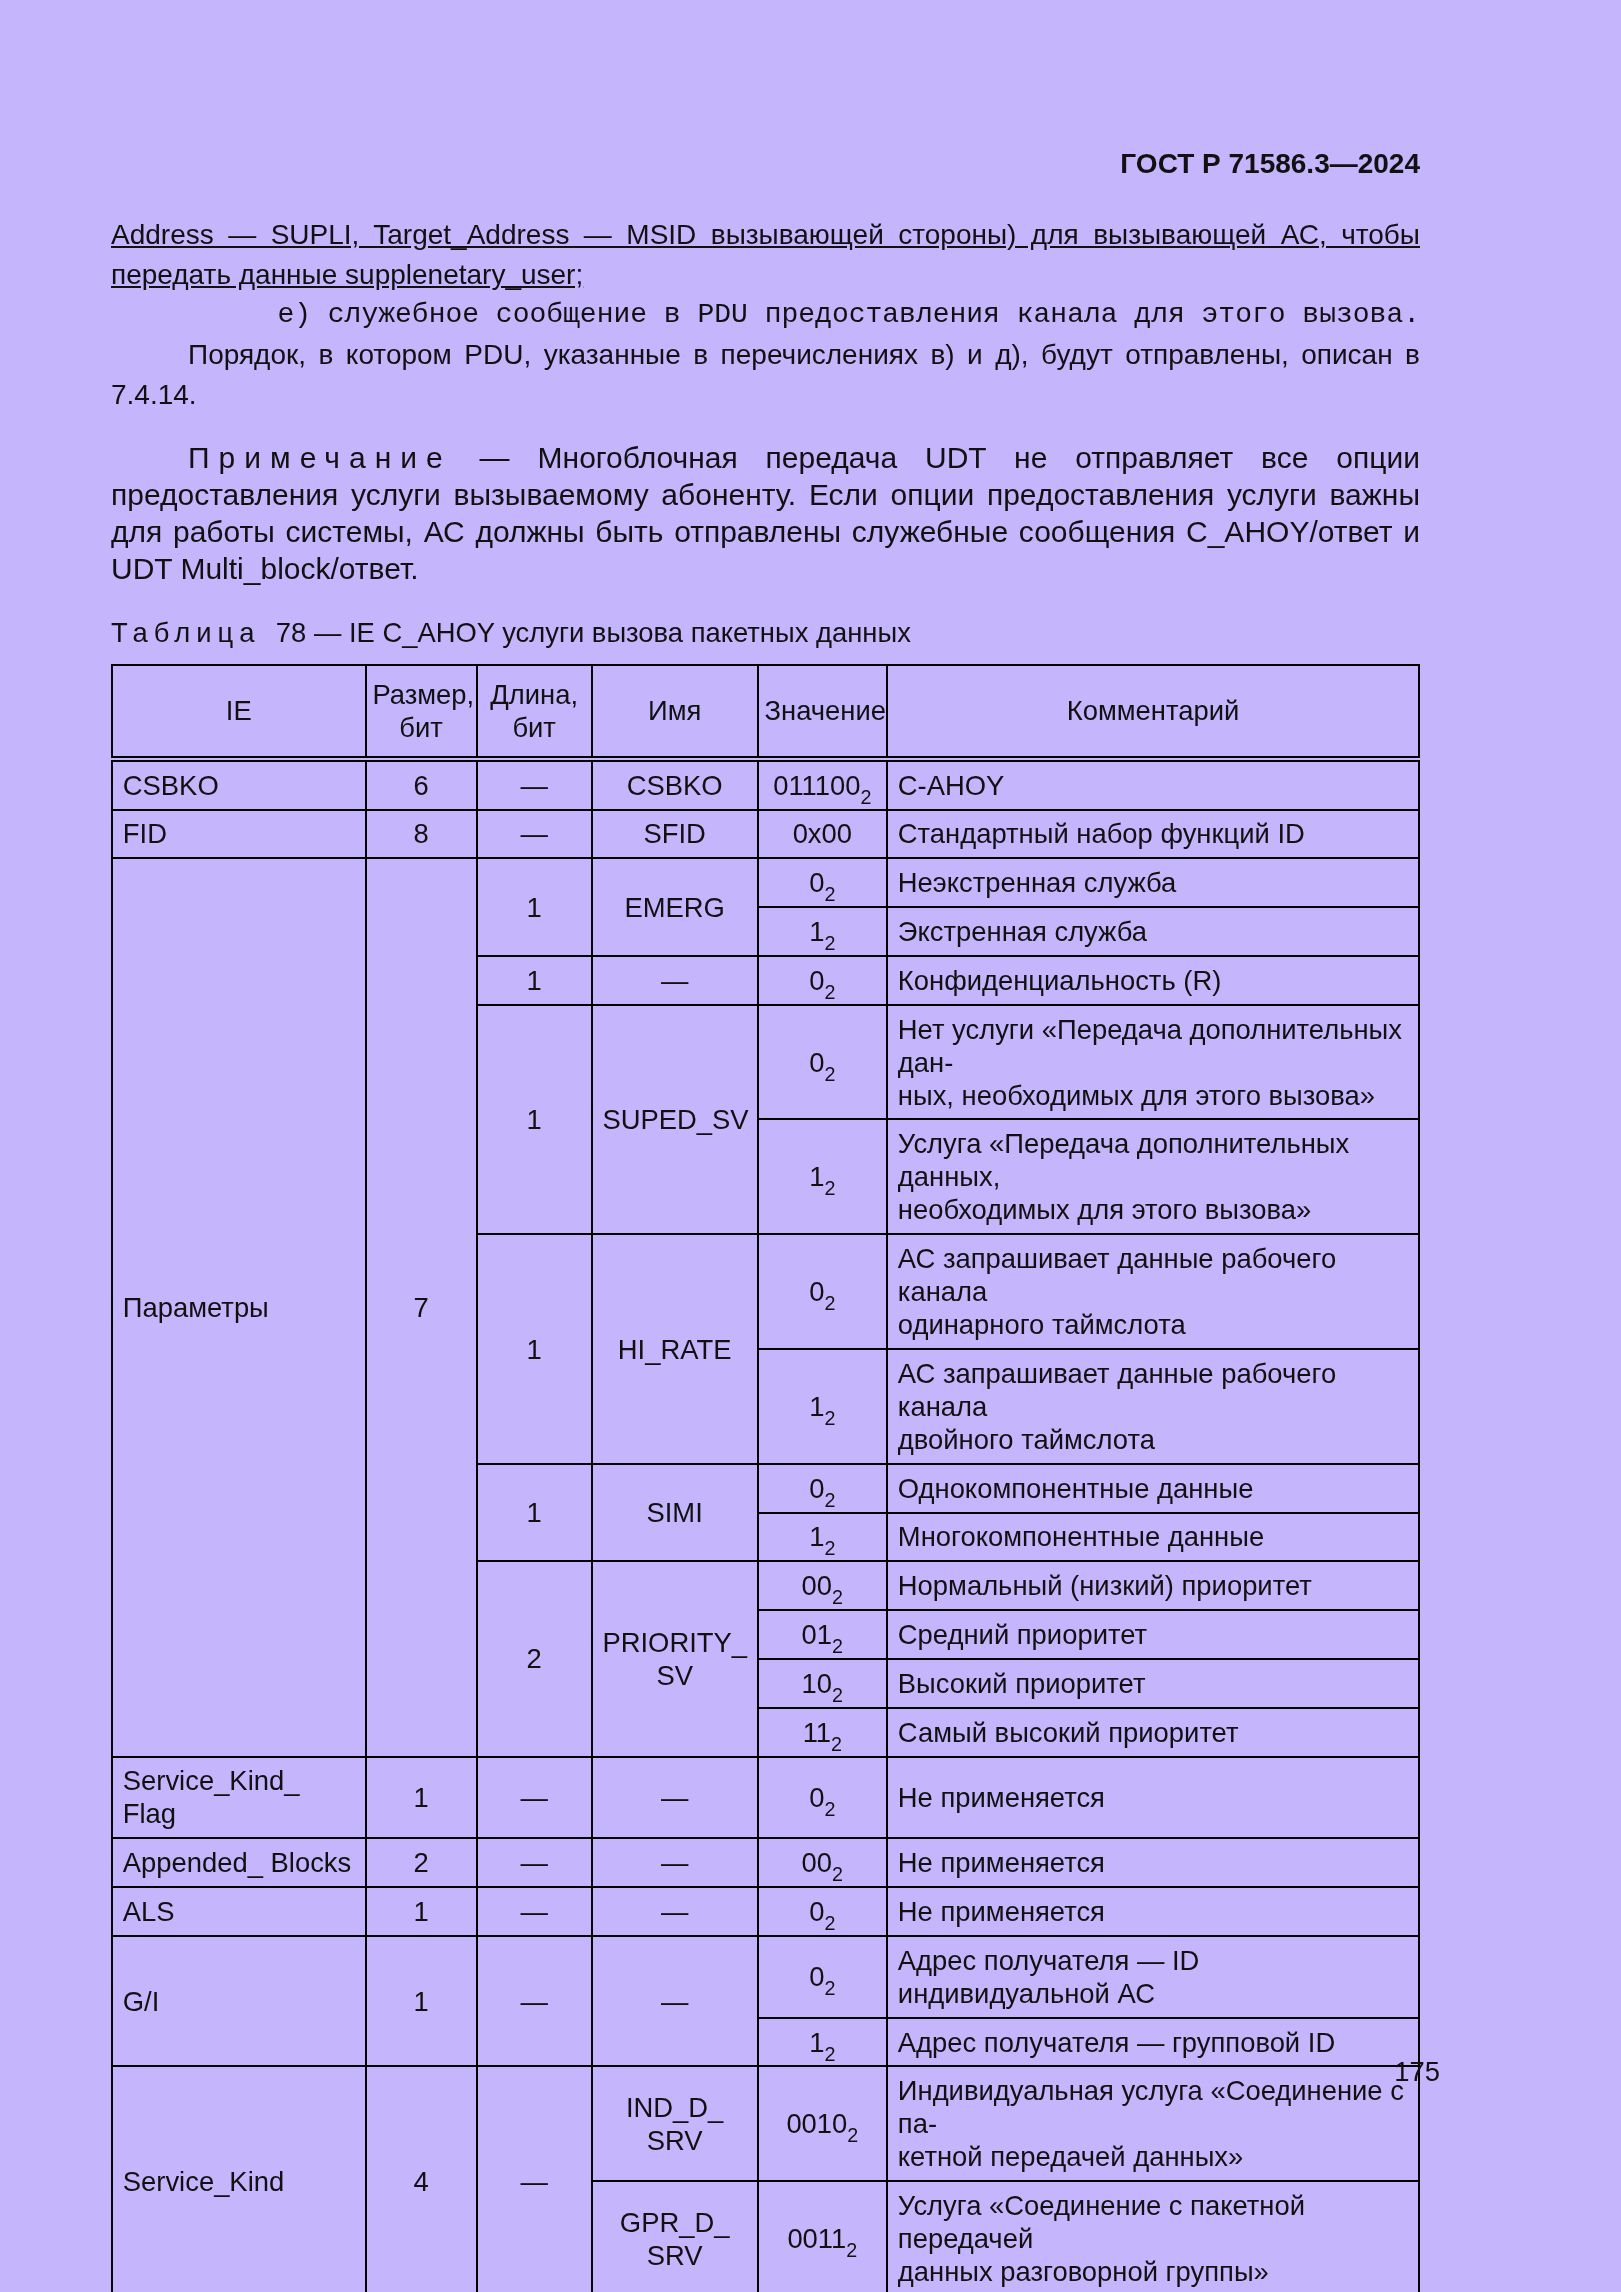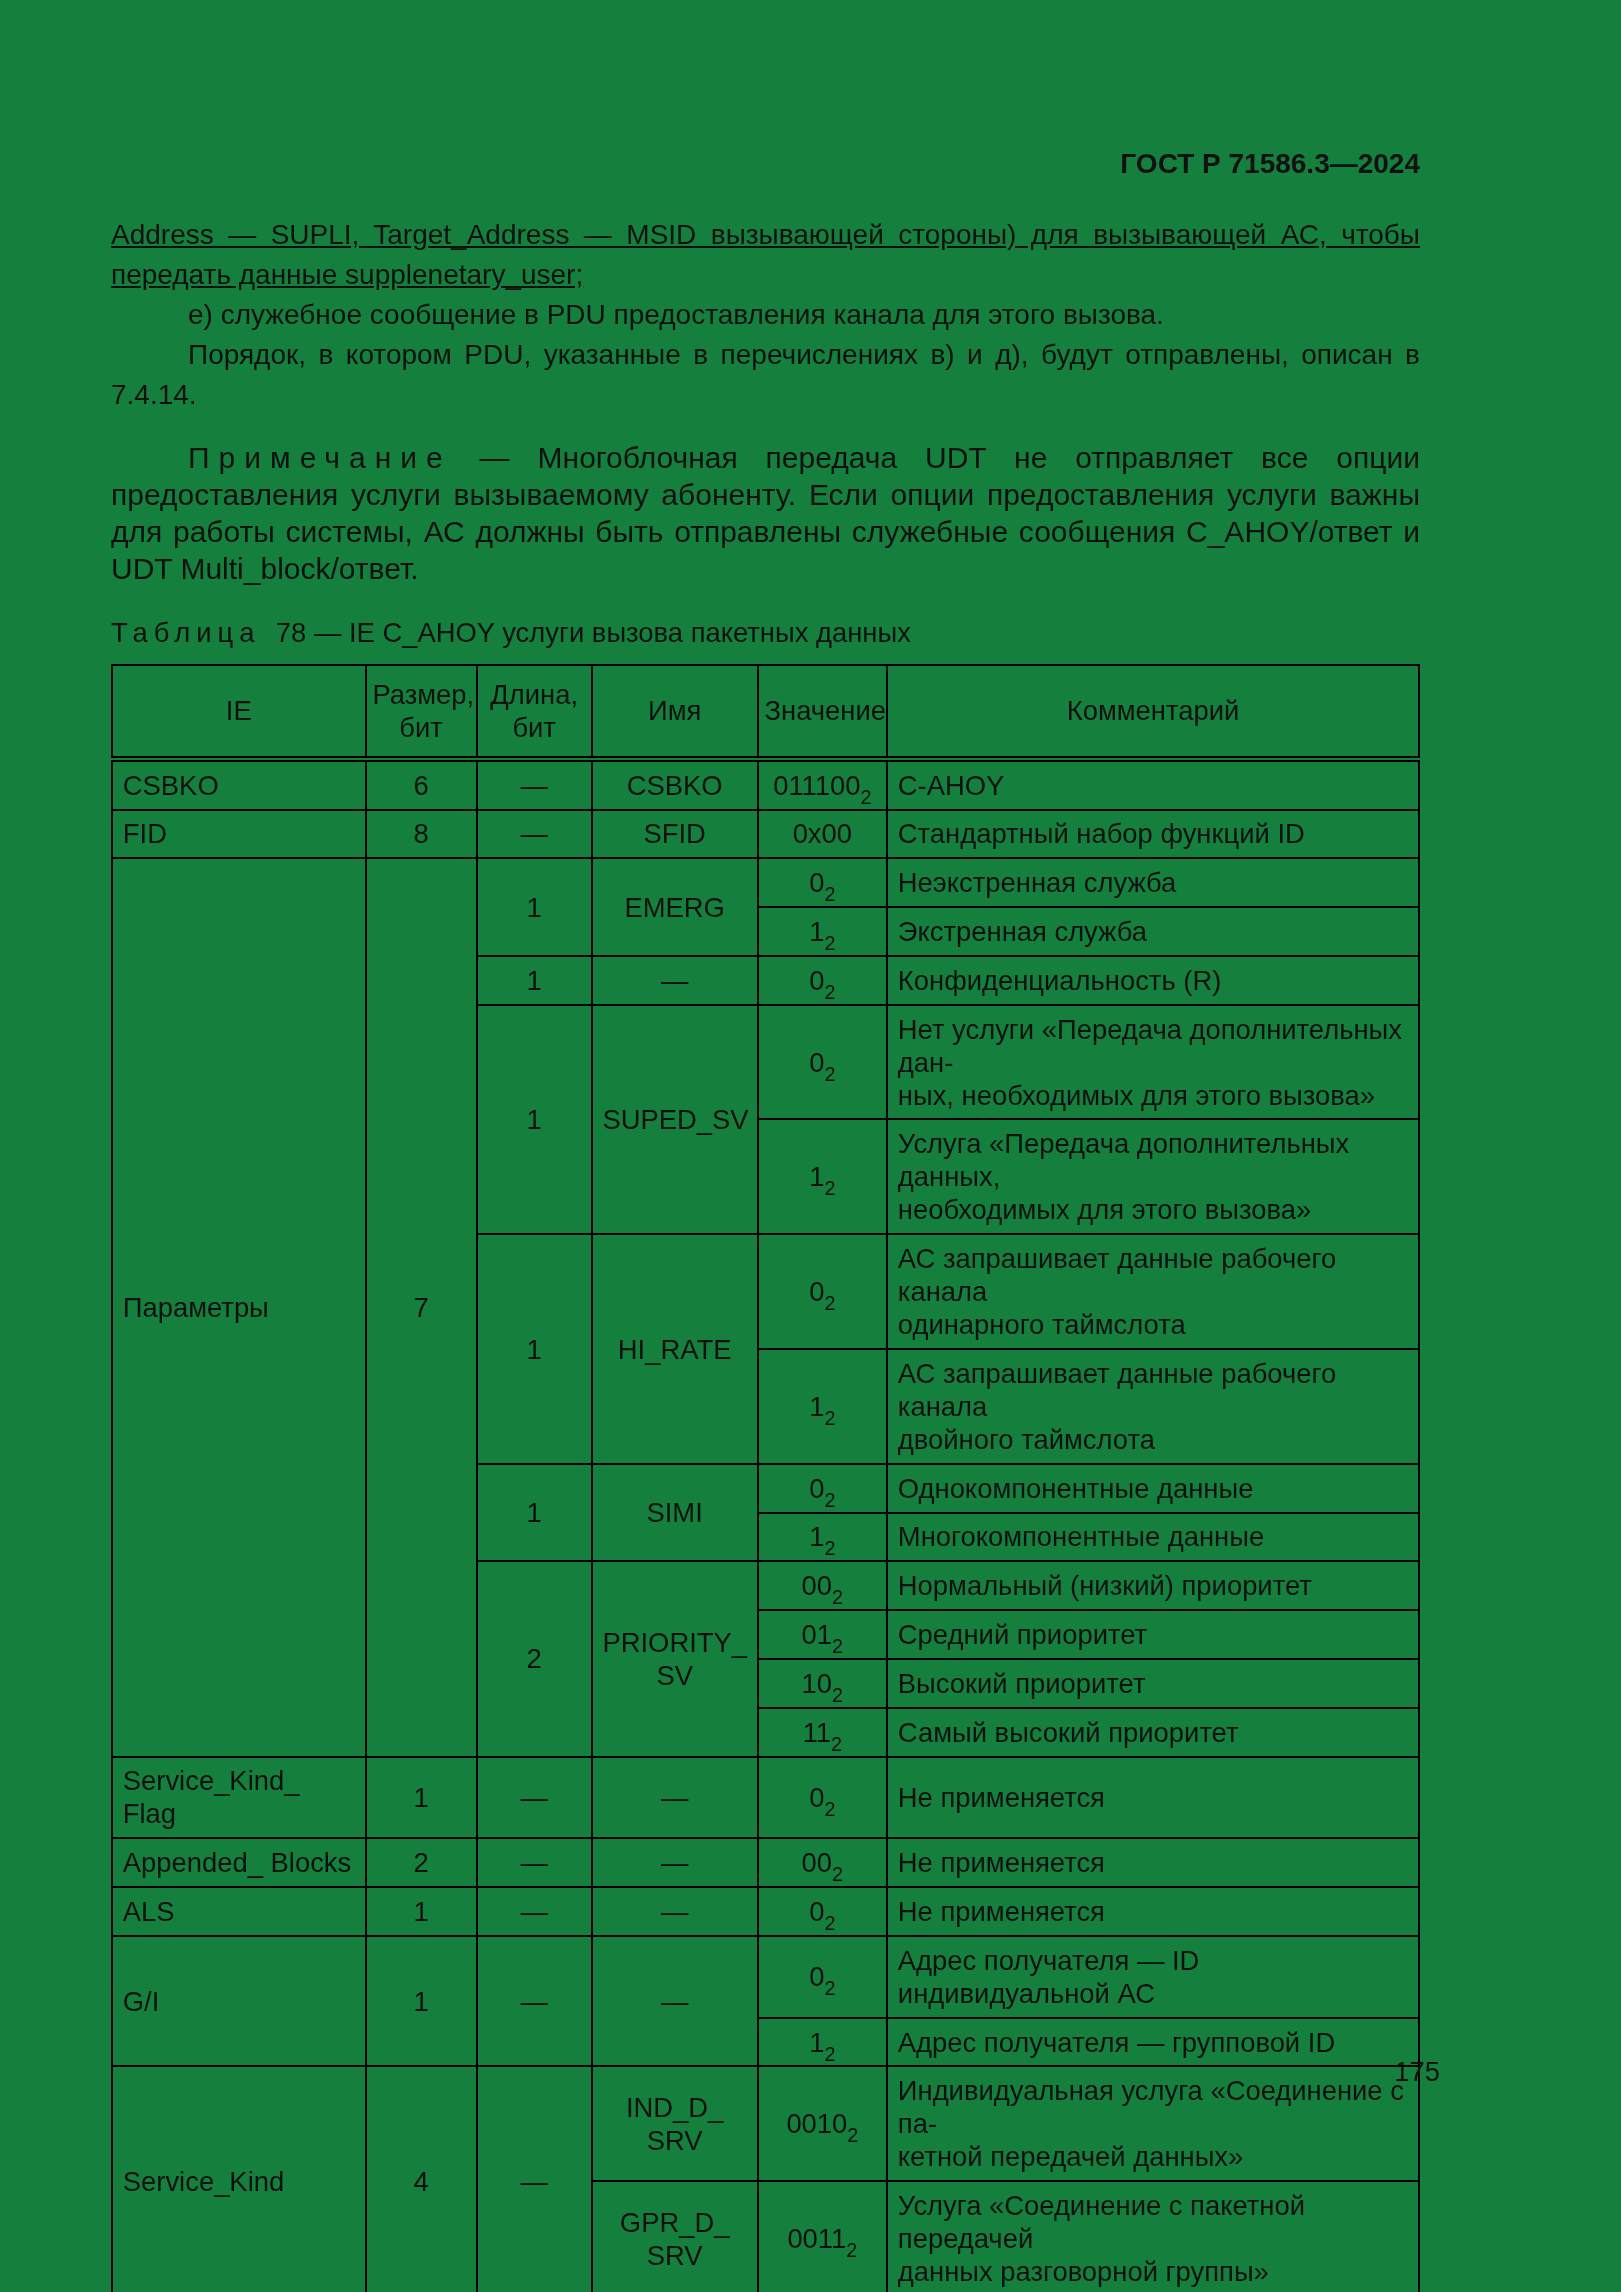--- a/index.html
+++ b/index.html
@@ -6,37 +6,37 @@
   html, body { background: #ffffff; }
   body {
     font-family: "Liberation Sans", sans-serif;
     color: #111;
     width: 1621px;
   }
   .page {
     position: relative;
     width: 1621px;
     height: 2293px;
-    background: #15803d;
+    background: #c4b5fd;
     padding: 147px 201px 0 111px;
   }
   .running-header {
     text-align: right;
     font-weight: bold;
     font-size: 28px;
     line-height: 33px;
     margin-bottom: 35px;
   }
   .body-text {
     font-size: 28px;
     line-height: 40px;
     text-align: justify;
   }
   .body-text.first { margin-top: 0; text-decoration: underline; }
-  .body-text.hang-item { text-indent: 77px; text-align: left; }
+  .body-text.hang-item { text-indent: 77px; text-align: right; font-family: Liberation Mono, monospace; }
   .body-text.indented { text-indent: 77px; }
   .note {
     margin-top: 23.5px;
     font-size: 30px;
     line-height: 37px;
     text-align: justify;
     text-indent: 77px;
   }
   .note .note-label { letter-spacing: 0.30em; }
   .table-title {

